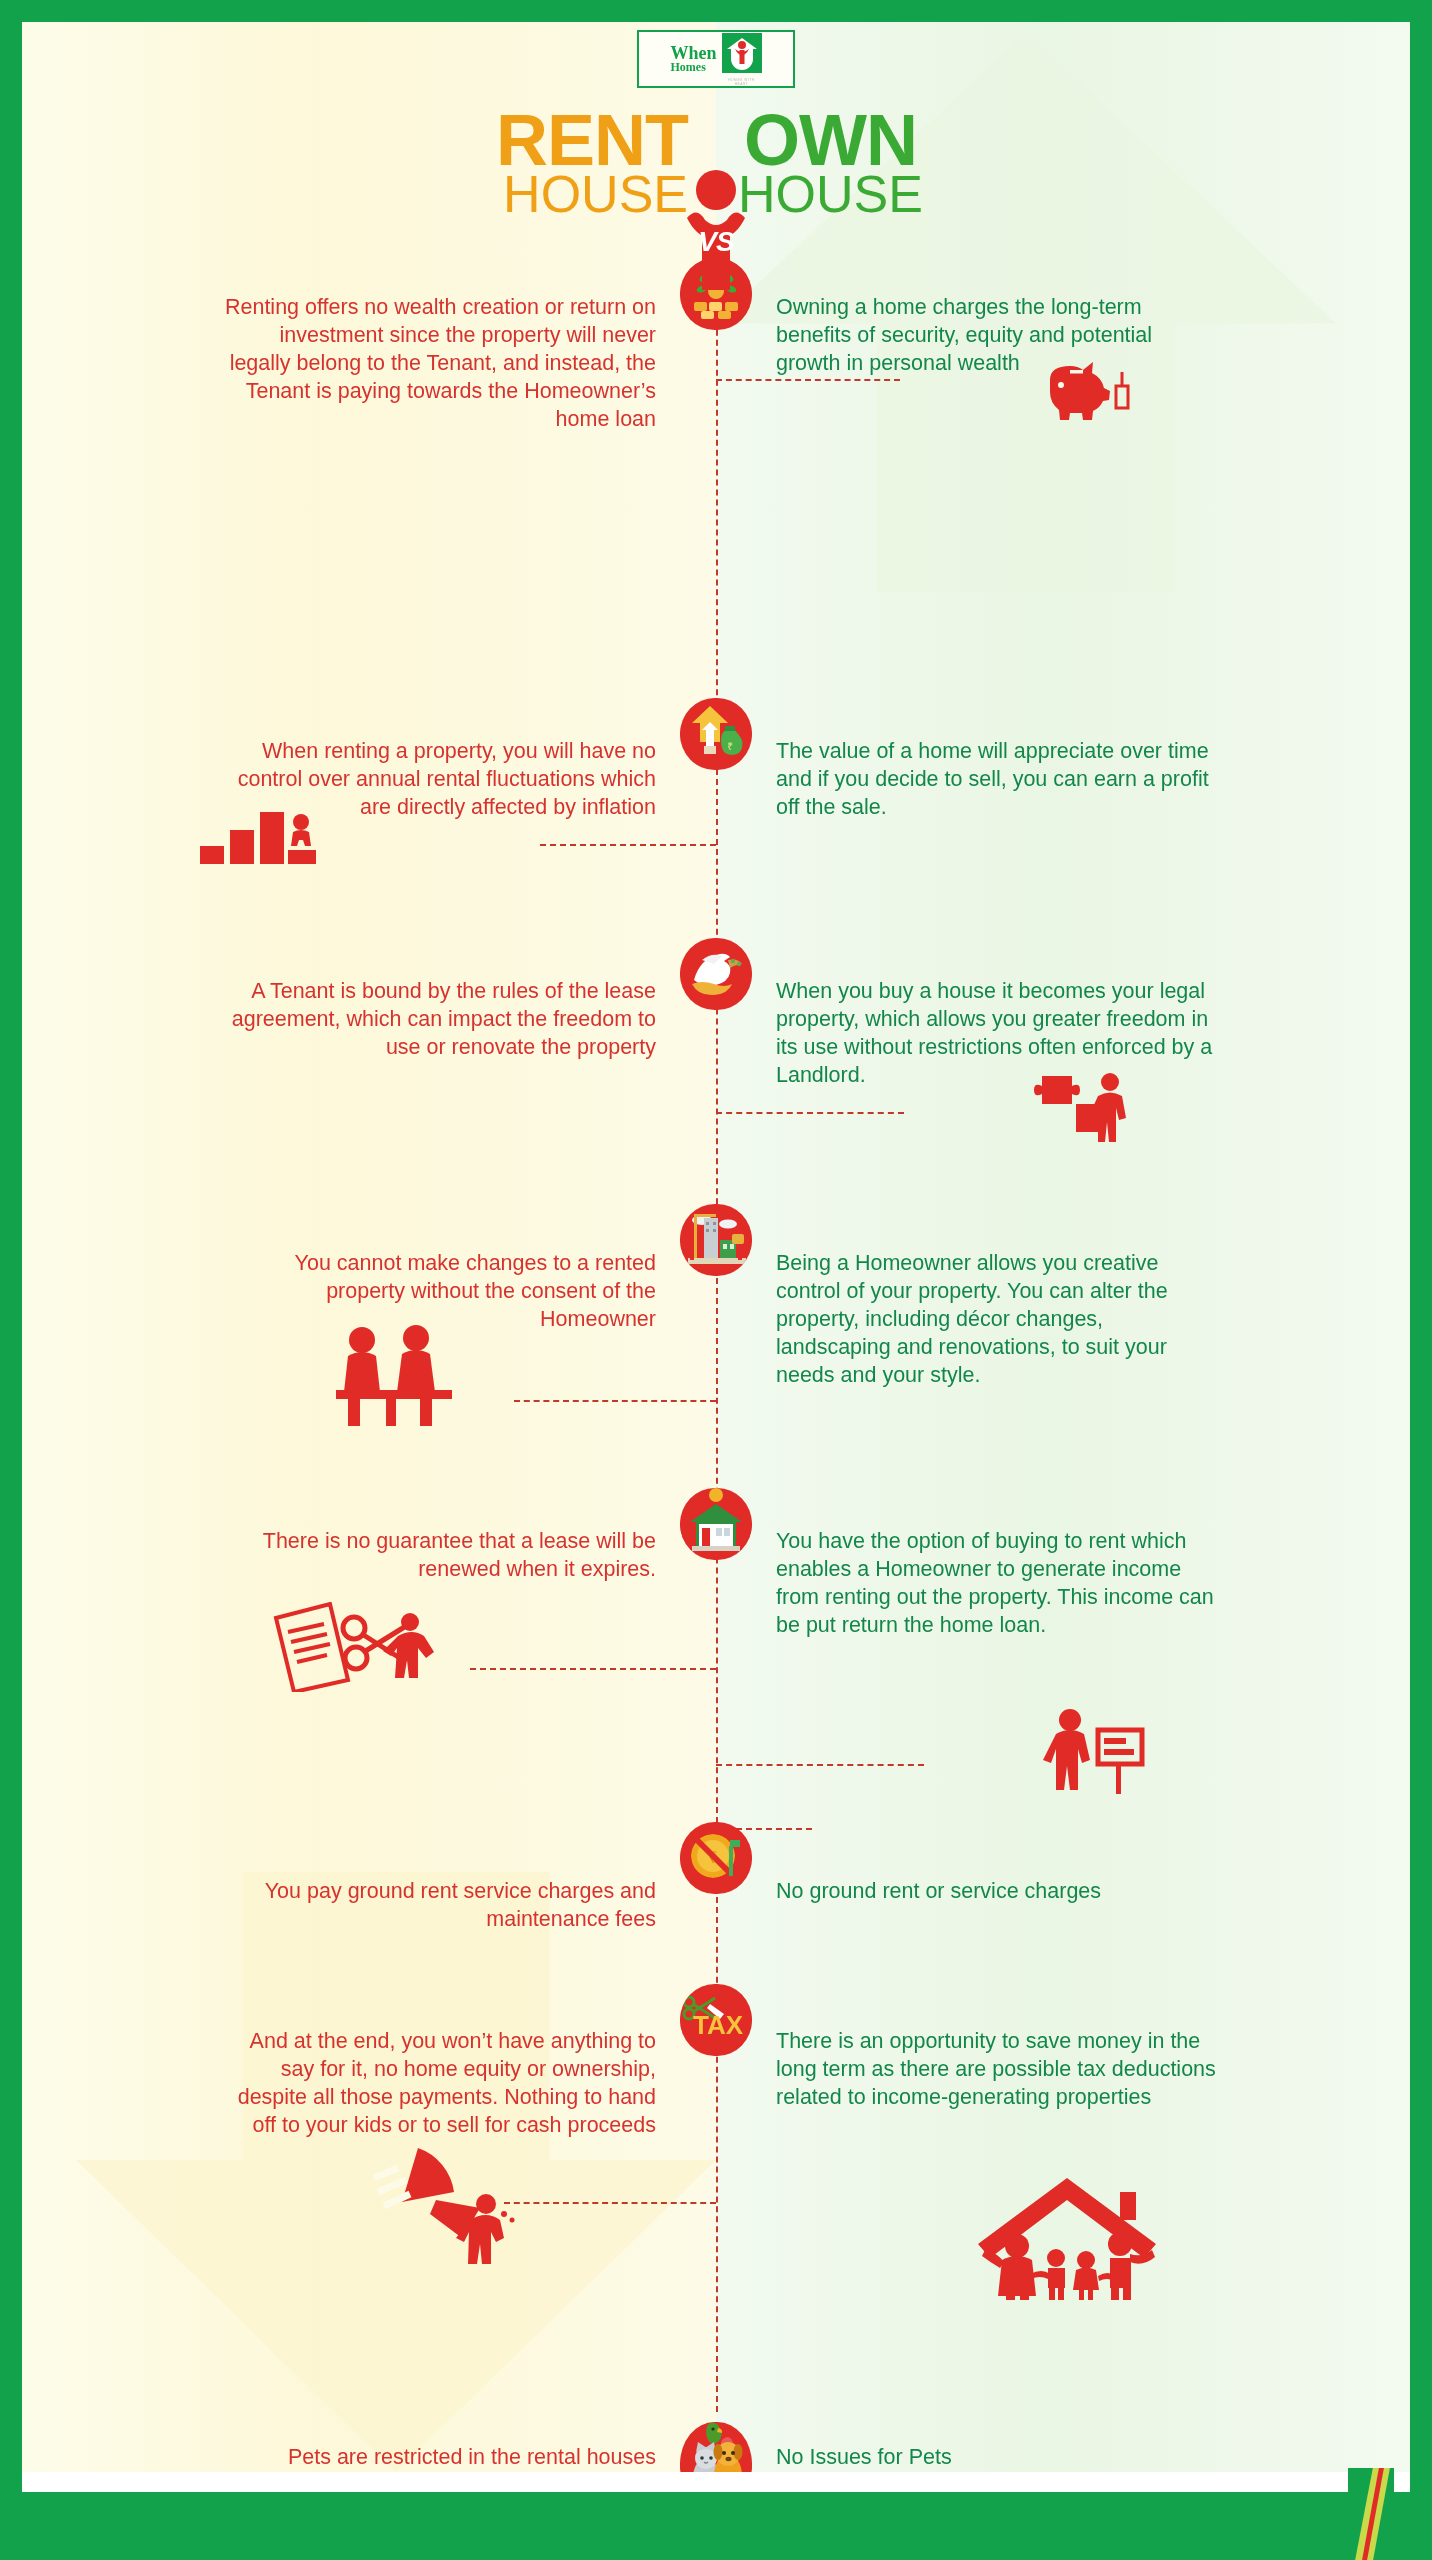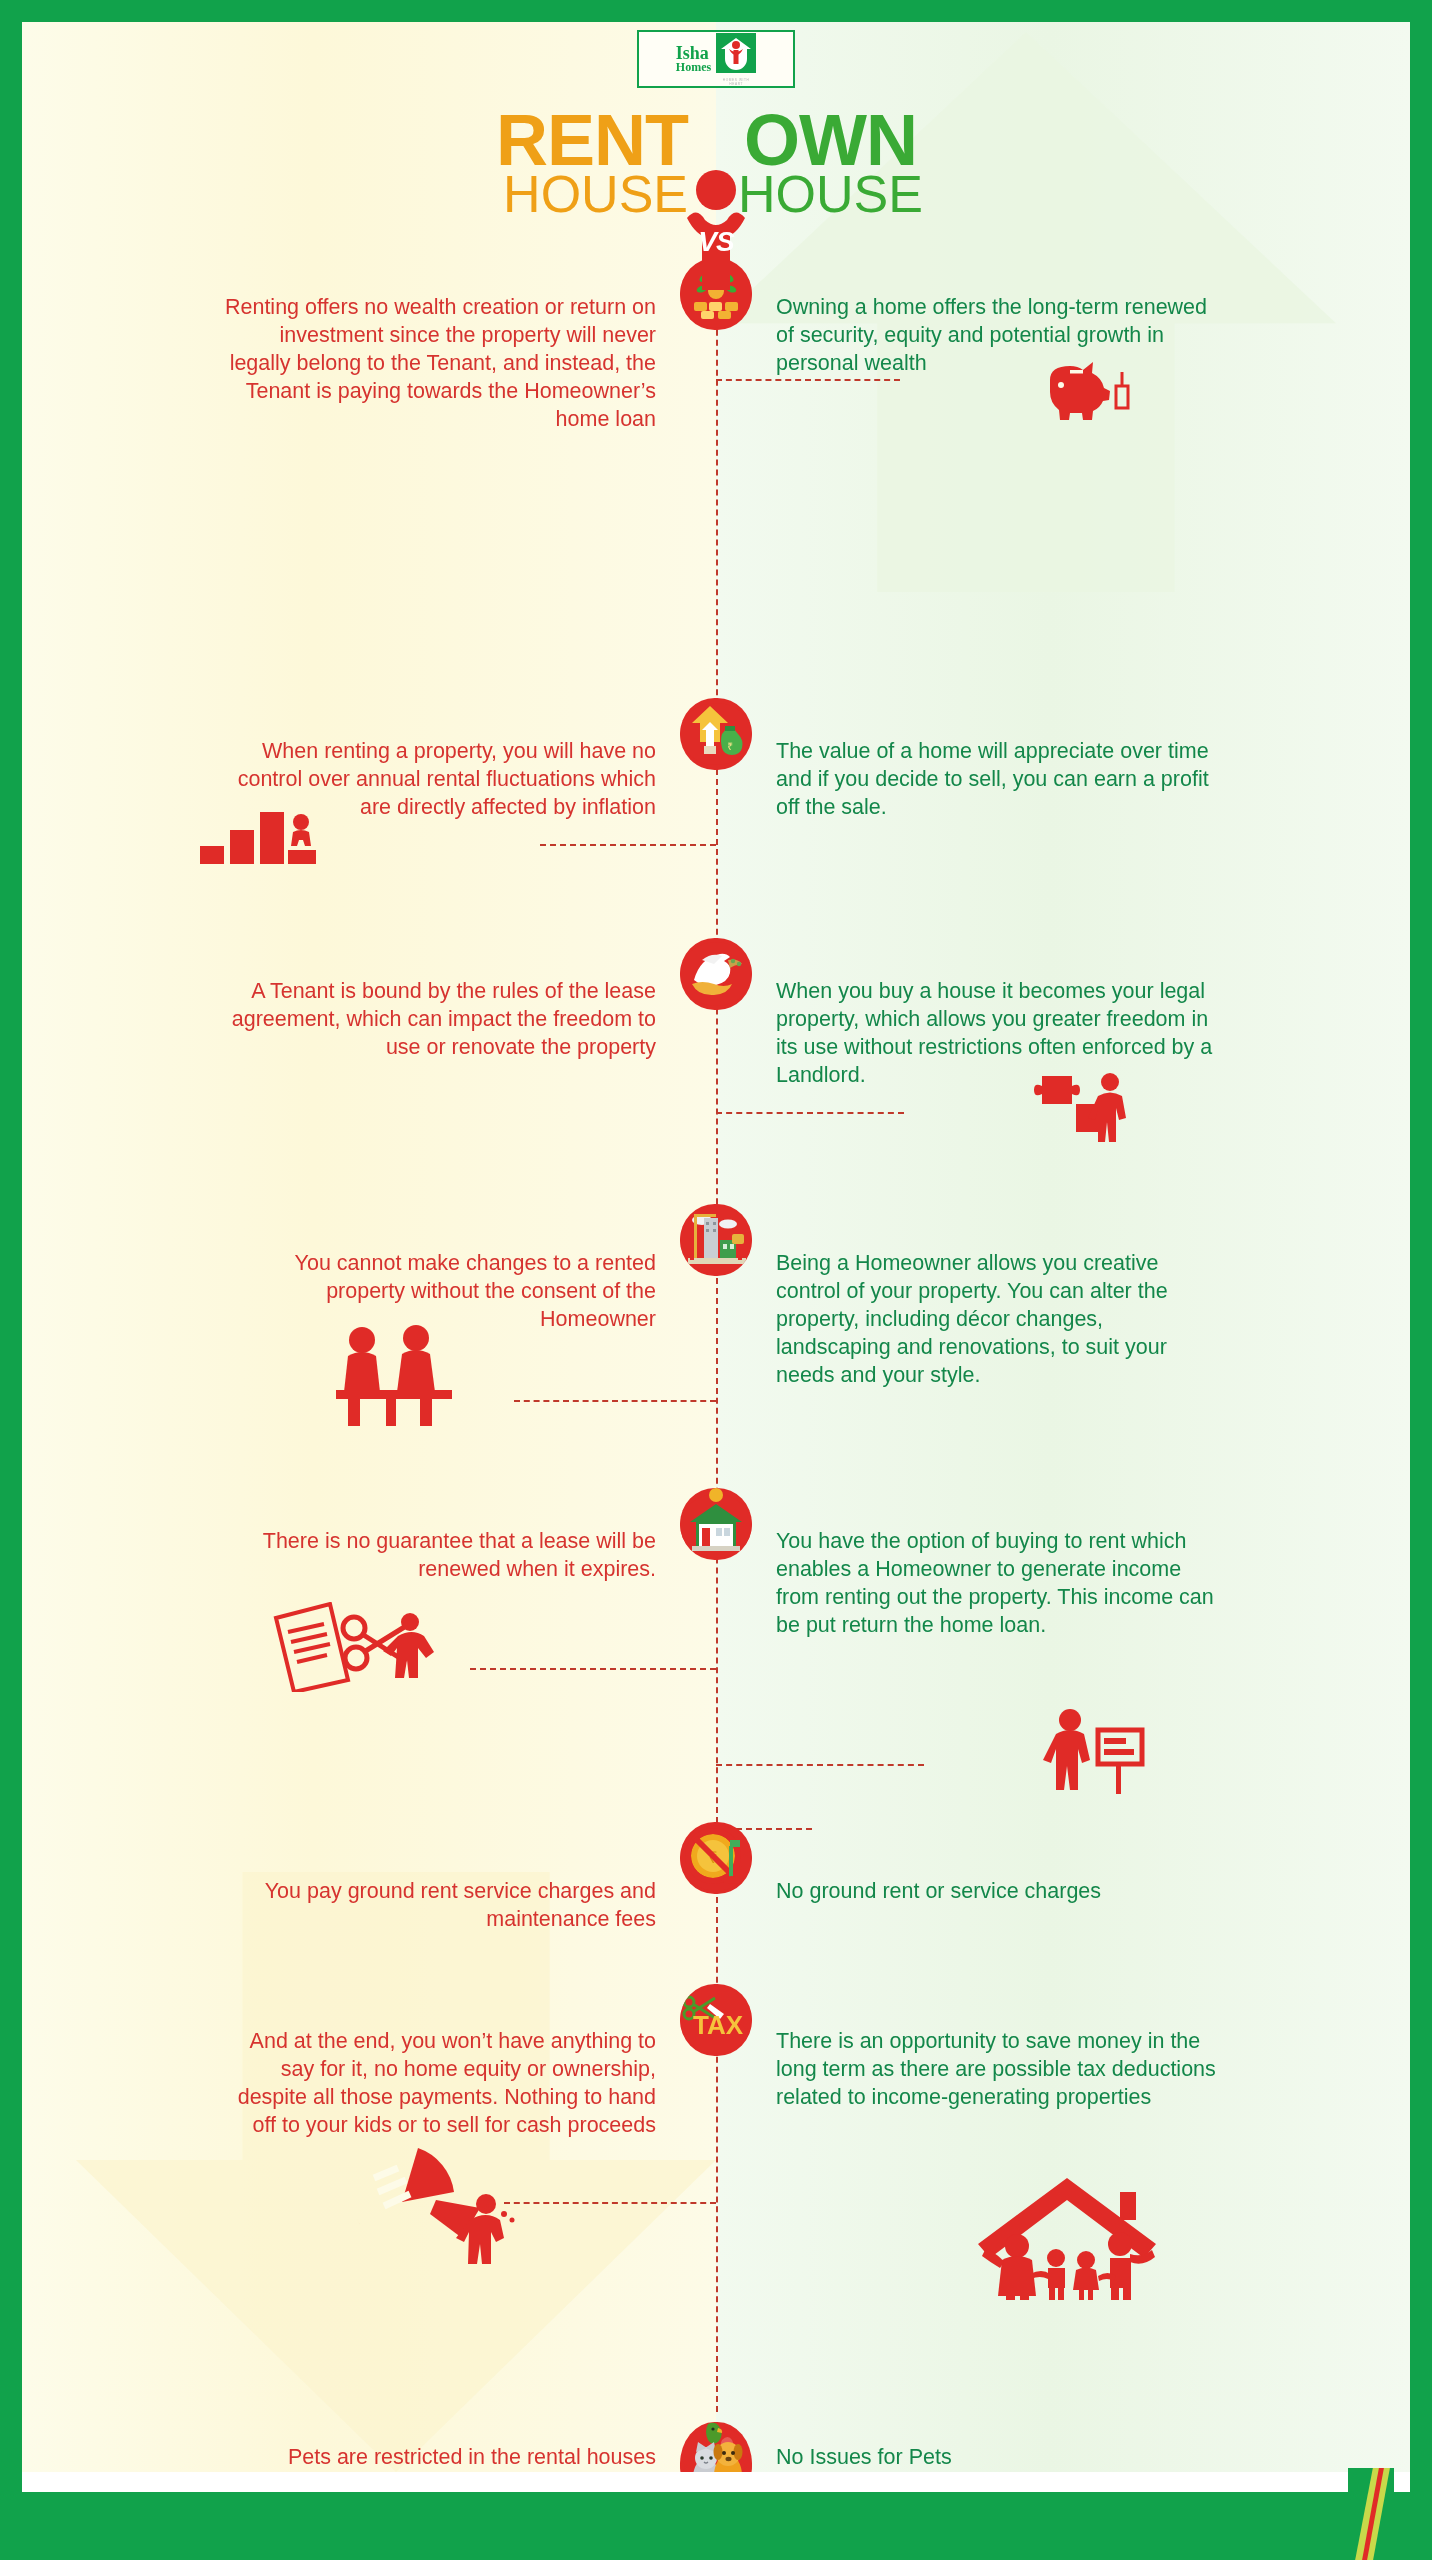--- a/index.html
+++ b/index.html
@@ -104,21 +104,21 @@
 <div id="poster">
   <div id="canvas">
 
     <div class="tint tint-left"></div>
     <div class="tint tint-right"></div>
     <div class="bg-arrow-up"></div>
     <div class="bg-arrow-down"></div>
 
     <div id="logo-box">
       <div id="logo-words">
-        <span class="l1">Isha</span>
+        <span class="l1">When</span>
         <span class="l2">Homes</span>
       </div>
       <div id="logo-mark">
         <svg viewBox="0 0 40 40" width="40" height="40">
           <rect x="0" y="0" width="40" height="40" fill="#11a24b"></rect>
           <path d="M20 5 L35 16 L31 16 L31 26 a11 11 0 0 1 -22 0 L9 16 L5 16 Z" fill="#ffffff"></path>
           <circle cx="20" cy="12" r="4" fill="#e02b27"></circle>
           <rect x="17.5" y="17" width="5" height="14" fill="#e02b27"></rect>
           <path d="M13 16 q7 6 14 0 q-3 6 -7 6 q-4 0 -7 -6z" fill="#e02b27"></path>
         </svg>
@@ -142,21 +142,21 @@
           <rect x="25" y="66" width="28" height="56" fill="#e02b27"></rect>
         </svg>
         <span class="vs-text">VS</span>
       </div>
     </div>
 
     <div id="spine"></div>
 
     <div class="row" style="top:236px">
       <div class="side left">Renting offers no wealth creation or return on investment since the property will never legally belong to the Tenant, and instead, the Tenant is paying towards the Homeowner’s home loan</div>
-      <div class="side right">Owning a home offers the long-term renewed of security, equity and potential growth in personal wealth</div>
+      <div class="side right">Owning a home charges the long-term benefits of security, equity and potential growth in personal wealth</div>
     </div>
     <div class="badge" style="top:236px">
       <svg viewBox="0 0 72 72" width="72" height="72">
         <ellipse cx="36" cy="36" rx="36" ry="34" fill="#e02b27"></ellipse>
         <path d="M36 12 q-10 6 -8 16 M36 12 q10 6 8 16 M36 14 l0 18" stroke="#2f8f3f" stroke-width="2.5" fill="none"></path>
         <ellipse cx="25" cy="20" rx="6" ry="3.6" fill="#3aaa35" transform="rotate(-28 25 20)"></ellipse>
         <ellipse cx="48" cy="20" rx="6" ry="3.6" fill="#3aaa35" transform="rotate(28 48 20)"></ellipse>
         <ellipse cx="22" cy="31" rx="5.5" ry="3.2" fill="#3aaa35" transform="rotate(-20 22 31)"></ellipse>
         <ellipse cx="51" cy="31" rx="5.5" ry="3.2" fill="#3aaa35" transform="rotate(20 51 31)"></ellipse>
         <circle cx="36" cy="33" r="8" fill="#f2b233"></circle>

